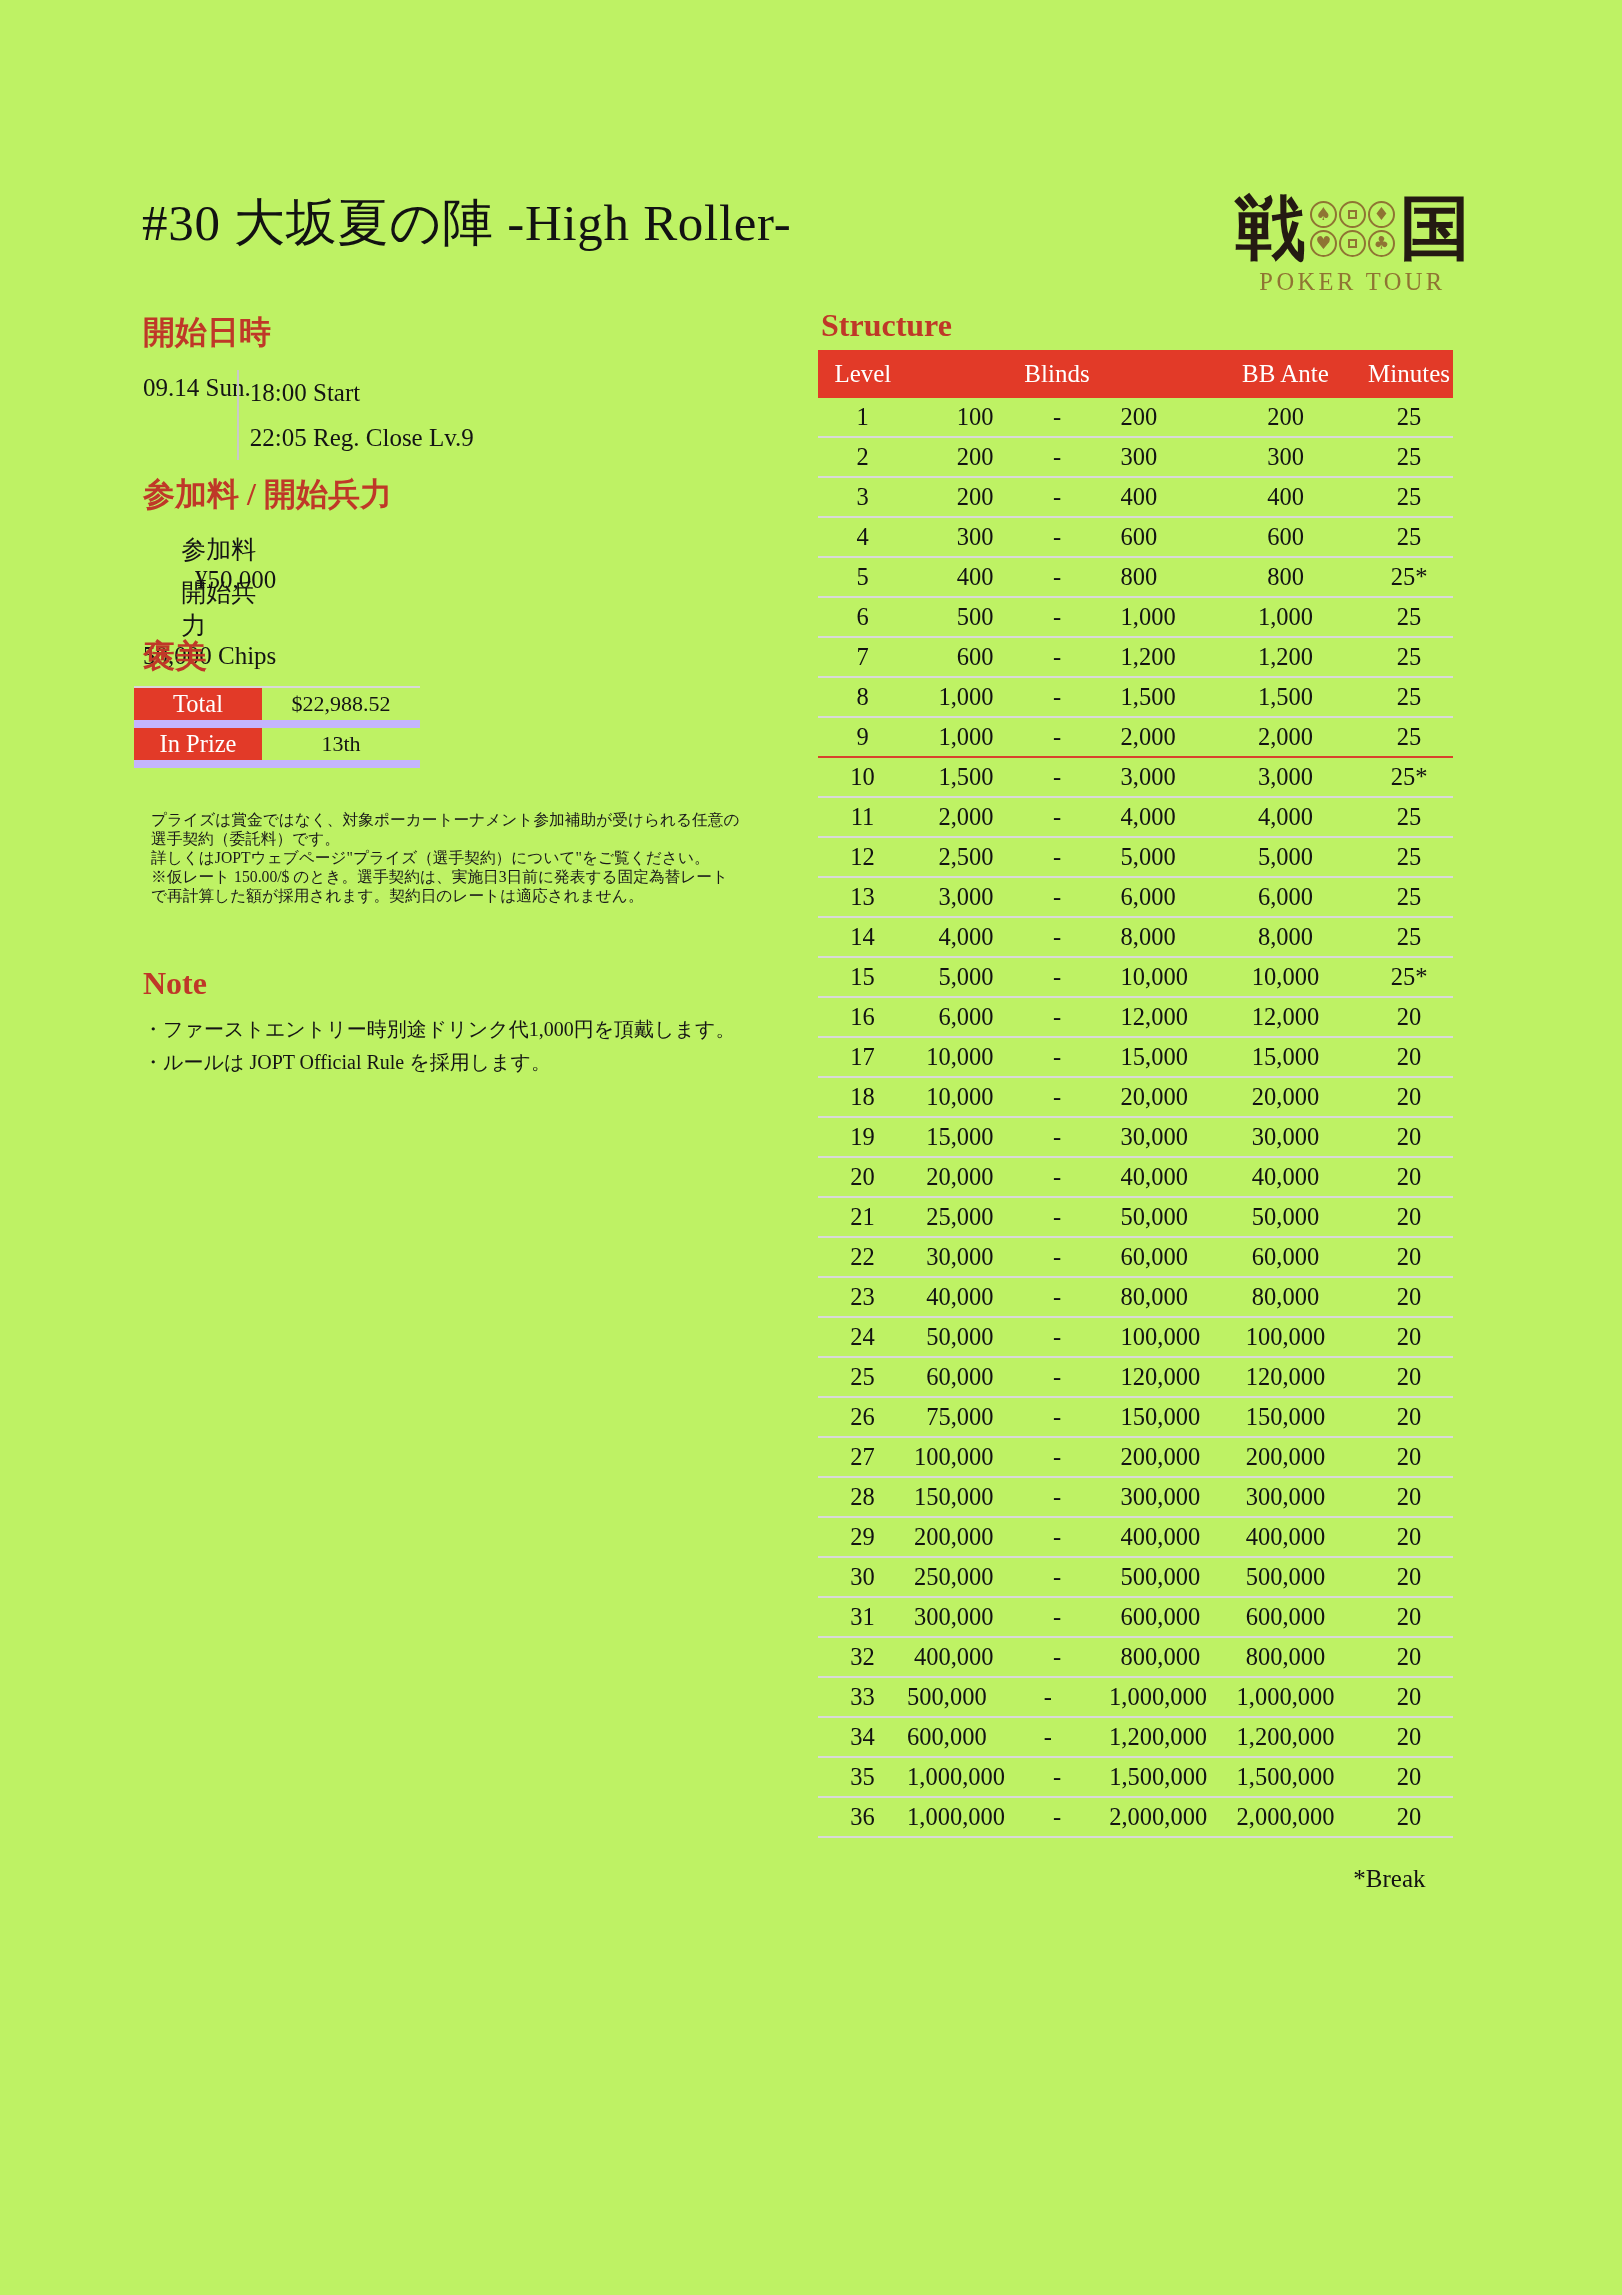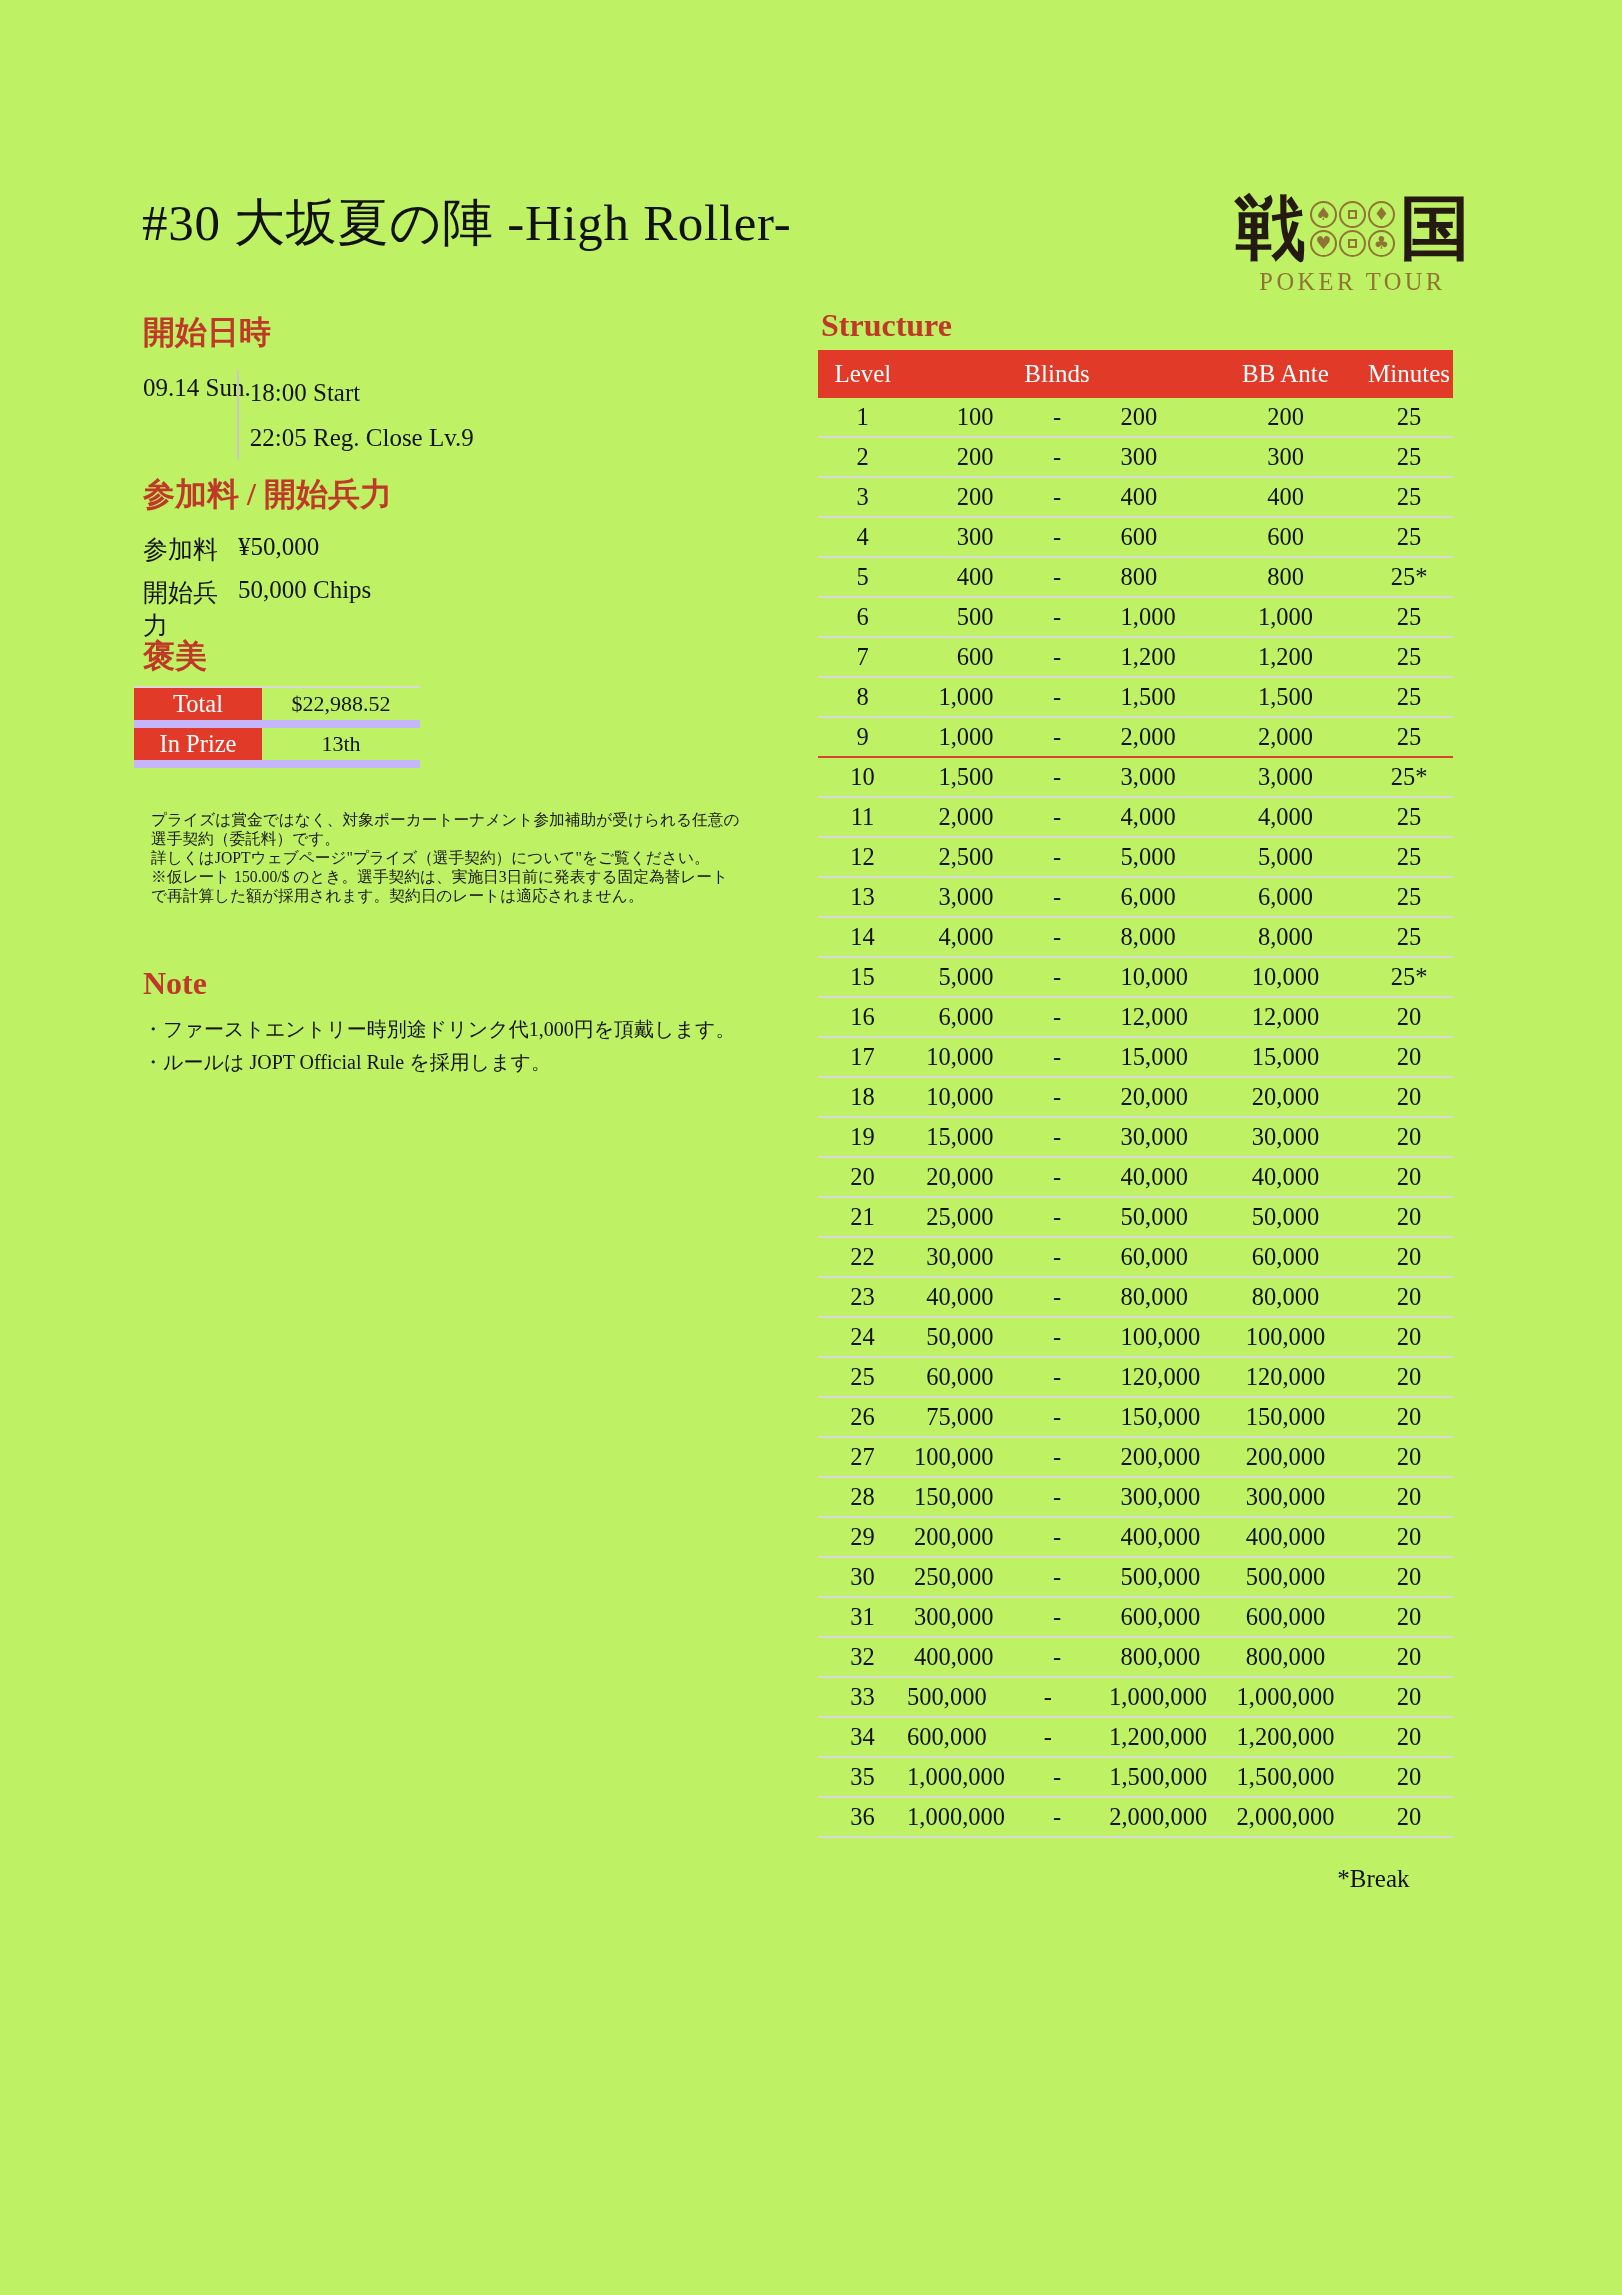--- a/index.html
+++ b/index.html
@@ -41,21 +41,21 @@
   }
 
   
   .sched-body { position:absolute; left:143px; top:370px; display:flex; font-size:25px; }
   .sched-date { width:87px; padding-top:4.1px; white-space:nowrap; }
   .sched-times { border-left:2px solid #c9c9c9; padding-left:11px; margin-left:6.8px; }
   .sched-times div { line-height:45px; white-space:nowrap; }
 
   
   .entry-rows { position:absolute; left:143px; top:533px; font-size:25px; }
-  .entry-row { display:flex; height:43px; align-items:flex-start; }
+  .entry-row { display:flex; height:43px; align-items:flex-end;flex-direction:column; }
   .entry-row .lbl { width:95px; }
   .entry-row .val { white-space:nowrap; }
 
   
   .prize-table { position:absolute; left:134px; top:686px; width:286px; border-top:2px solid #d9d9d9; }
   .prize-row { display:flex; height:40px; border-bottom:8px solid #c4b5fd; }
   .prize-row .plbl {
     width:128px; background:#e23a28; color:#ffffff; font-size:24.5px;
     display:flex; align-items:center; justify-content:center;
   }
@@ -86,21 +86,21 @@
   .srow.reg-close { border-bottom:2.7px solid #d8432c; }
   .srow .lv { text-align:center; }
   .srow .blinds { display:flex; align-items:flex-end;gap:48px; }
   .srow .sb { flex:1; text-align:right; }
   .srow .dash { width:31px; text-align:center; }
   .srow .bb { flex:1; text-align:left; }
   .srow .ante { text-align:center; }
   .srow .min { text-align:center; }
 
   .break-note {
-    position:absolute; left:784px; top:1865px; width:635px;
+    position:absolute; left:800px; top:1865px; width:635px;
     text-align:right; padding-right:9.5px; font-size:25px; color:#121212;
   }
 </style>
 </head>
 <body>
 
 <div class="page">
 
   <h1 class="title">#30 大坂夏の陣 -High Roller-</h1>
 

